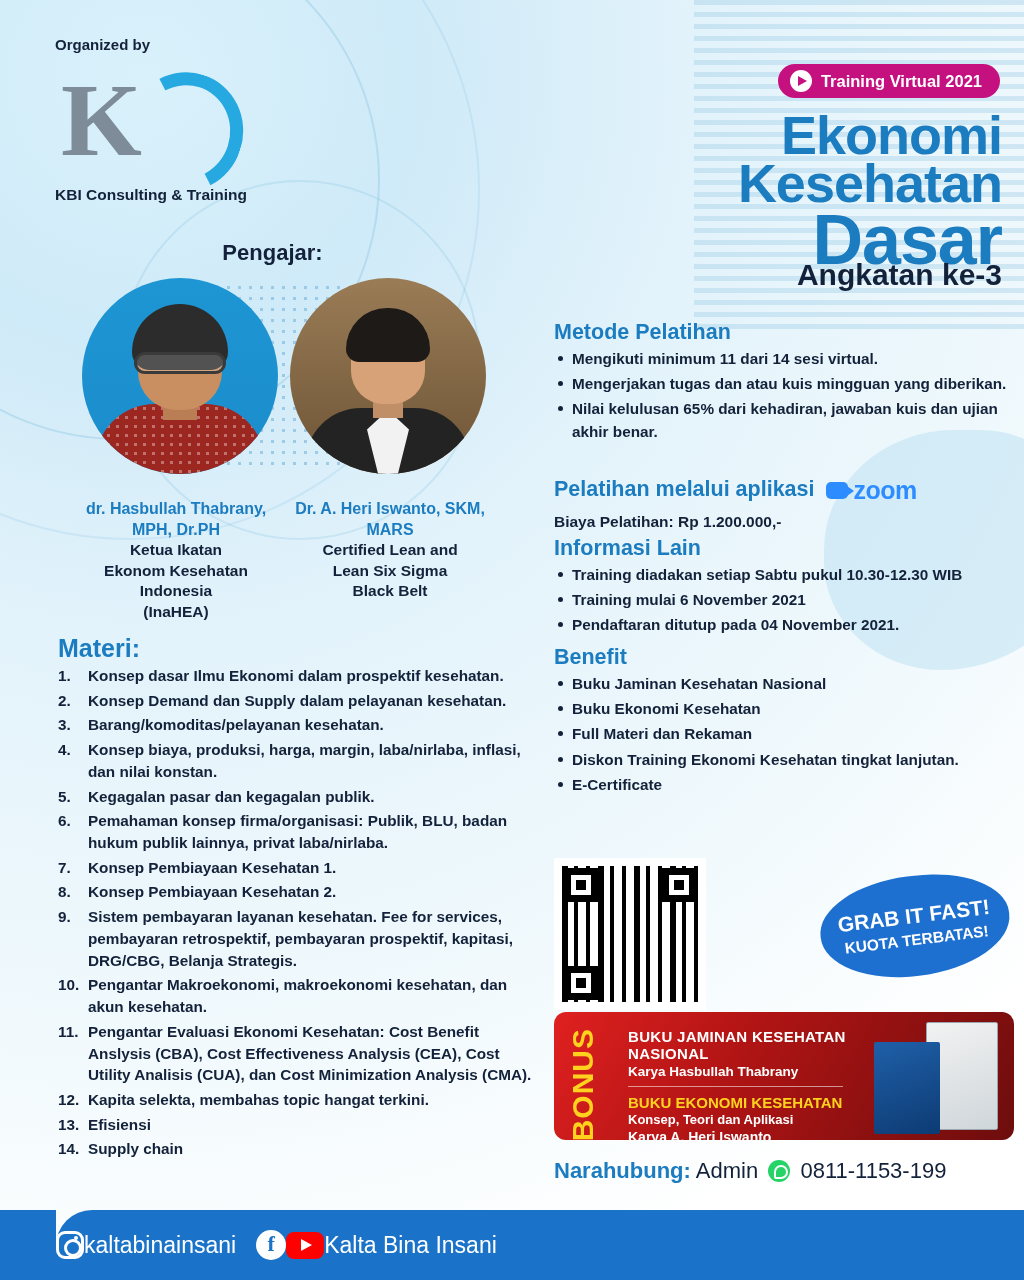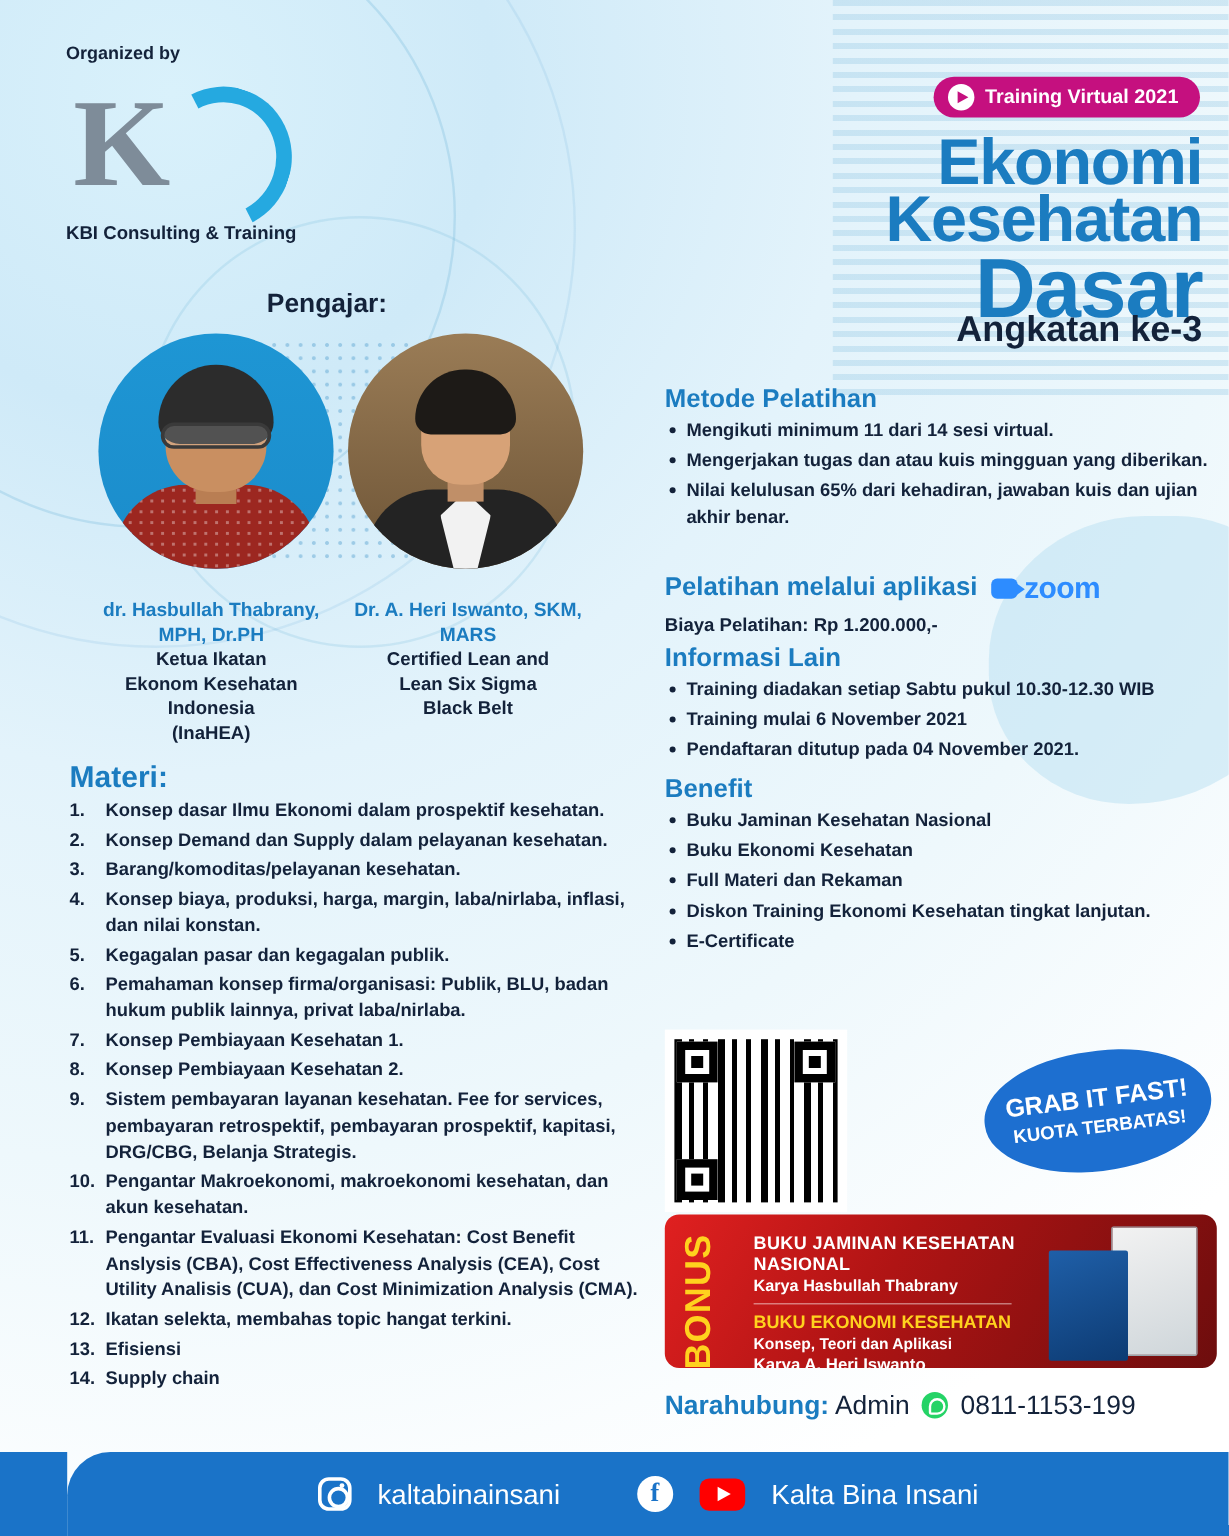--- a/index.html
+++ b/index.html
@@ -159,21 +159,21 @@
 
   .naraharubung { position: absolute; left: 6px; top: 1158px; font-size: 22px; color: #13223a; }
   .naraharubung b { color: #1b7cc0; font-weight: bold; }
   .wa { display: inline-block; width: 22px; height: 22px; border-radius: 50%; background: #25d366; vertical-align: -4px; margin: 0 4px; position: relative; }
   .wa:after { content: ""; position: absolute; left: 6px; top: 5px; width: 10px; height: 10px; border: 2px solid #fff; border-radius: 50% 50% 50% 2px; }
 
   
   .footer {
     position: absolute; left: 56px; right: 0; bottom: 0; height: 70px;
     background: #1a73c8; border-top-left-radius: 36px;
-    display: flex; align-items: center; justify-content: center; gap: 22px; color: #fff;
+    display: flex; align-items: center; color: #fff;
   }
   .footer .strip { position: absolute; left: -56px; top: 0; width: 56px; height: 70px; background: #1a73c8; }
   .ig { width: 28px; height: 28px; border: 3px solid #fff; border-radius: 9px; position: relative; }
   .ig:after { content: ""; position: absolute; left: 5px; top: 5px; width: 12px; height: 12px; border: 3px solid #fff; border-radius: 50%; }
   .ig:before { content: ""; position: absolute; right: 3px; top: 2px; width: 4px; height: 4px; background: #fff; border-radius: 50%; }
   .fb { width: 30px; height: 30px; border-radius: 50%; background: #fff; color: #1a73c8; font-weight: bold; font-size: 22px; line-height: 28px; text-align: center; font-family: "Liberation Serif", serif; }
   .yt { width: 38px; height: 27px; border-radius: 8px; background: #ff0000; position: relative; }
   .yt:after { content: ""; position: absolute; left: 15px; top: 7.5px; border-left: 11px solid #fff; border-top: 6.5px solid transparent; border-bottom: 6.5px solid transparent; }
   .handle { font-size: 23px; }
   .gapx { width: 20px; }
@@ -273,21 +273,21 @@
         <li>
           <span class="num">10.</span>
           <span class="txt">Pengantar Makroekonomi, makroekonomi kesehatan, dan akun kesehatan.</span>
         </li>
         <li>
           <span class="num">11.</span>
           <span class="txt">Pengantar Evaluasi Ekonomi Kesehatan: Cost Benefit Anslysis (CBA), Cost Effectiveness Analysis (CEA), Cost Utility Analisis (CUA), dan Cost Minimization Analysis (CMA).</span>
         </li>
         <li>
           <span class="num">12.</span>
-          <span class="txt">Ikatan selekta, membahas topic hangat terkini.</span>
+          <span class="txt">Kapita selekta, membahas topic hangat terkini.</span>
         </li>
         <li>
           <span class="num">13.</span>
           <span class="txt">Efisiensi</span>
         </li>
         <li>
           <span class="num">14.</span>
           <span class="txt">Supply chain</span>
         </li>
       </ul>

